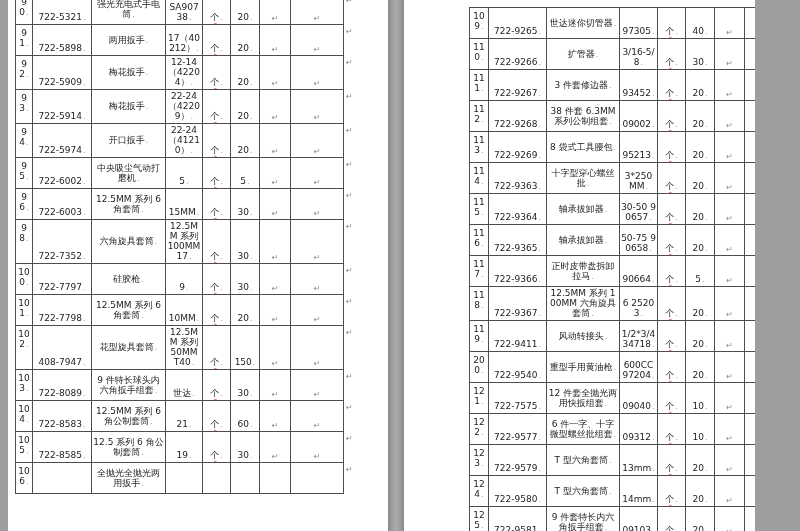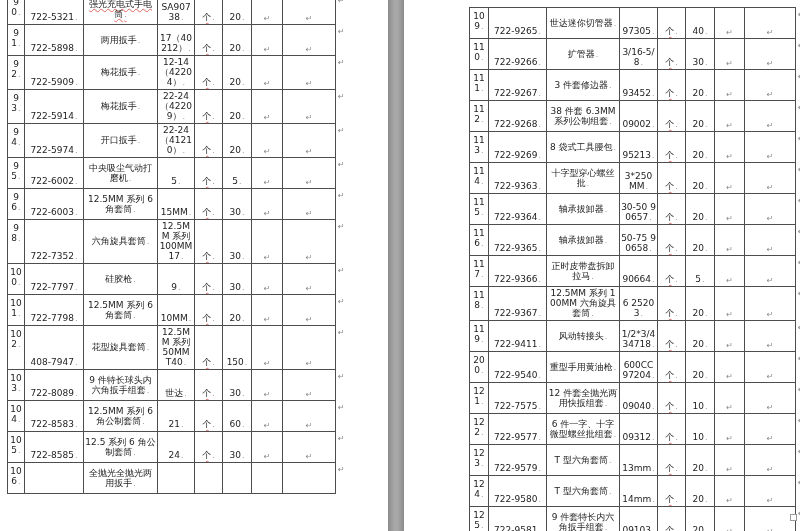--- a/index.html
+++ b/index.html
@@ -3,22 +3,22 @@
 <meta charset="utf-8">
 <style>
   html,body{margin:0;padding:0;}
   body{
     width:800px;height:531px;position:relative;overflow:hidden;
     background:#9e9e9e;
     font-family:"DejaVu Sans","Liberation Sans",sans-serif;
     -webkit-font-smoothing:antialiased;
   }
   .page{position:absolute;top:0;height:531px;background:#ffffff;overflow:hidden;}
-  .page-left{left:0;width:388px;}
-  .page-right{left:404px;width:396px;}
+  .page-left{left:8px;width:388px;}
+  .page-right{left:404px;width:351px;}
   .page-gap{position:absolute;top:0;left:388px;width:16px;height:531px;
     background:linear-gradient(90deg,#8a8a8a,#a8a8a8 40%,#a8a8a8 60%,#8a8a8a);}
   table.doc-table{
     position:absolute;border-collapse:collapse;table-layout:fixed;
     font-size:9px;line-height:10px;color:#1c1c1c;
   }
   #table-left{left:7px;top:-7px;width:335px;}
   #table-right{left:65px;top:7px;width:331px;}
   .doc-table td{
     border:1px solid #4d4d4d;
@@ -35,21 +35,21 @@
     text-decoration:underline;text-decoration-style:wavy;
     text-decoration-color:#e06666;text-decoration-thickness:1px;
     text-underline-offset:2px;
   }
   .mark-green{
     text-decoration-style:wavy;
     text-decoration-color:#44a05c;text-decoration-thickness:1px;
     text-underline-offset:1px;
   }
   .mark-red{
-    text-decoration:underline;text-decoration-style:wavy;
+    text-decoration-style:wavy;
     text-decoration-color:#e06666;text-decoration-thickness:1px;
     text-underline-offset:1px;
   }
   .resize-handle{
     position:absolute;left:386px;top:514px;width:5px;height:5px;
     border:1px solid #9a9a9a;background:#fff;
   }
   
   col.w-num{width:17px;} col.w-code{width:59px;} col.w-desc{width:74px;}
   col.w-model{width:37px;} col.w-unit{width:28px;} col.w-qty{width:29px;}
@@ -216,21 +216,21 @@
     <td class="c-unit"><span class="t unit">个</span></td>
     <td class="c-qty"><span class="t">60</span></td>
     <td class="c-empty"><span class="mark">↵</span></td>
     <td class="c-empty"><span class="mark">↵</span></td>
     <td class="c-end"><span class="mark">↵</span></td>
   </tr>
         <tr>
     <td class="c-num"><span class="t">105</span></td>
     <td class="c-code"><span class="t">722-8585</span></td>
     <td class="c-desc"><span class="t">12.5 系列 6 角公制套筒</span></td>
-    <td class="c-model"><span class="t">24</span></td>
+    <td class="c-model"><span class="t">19</span></td>
     <td class="c-unit"><span class="t unit">个</span></td>
     <td class="c-qty"><span class="t">30</span></td>
     <td class="c-empty"><span class="mark">↵</span></td>
     <td class="c-empty"><span class="mark">↵</span></td>
     <td class="c-end"><span class="mark">↵</span></td>
   </tr>
         <tr>
     <td class="c-num"><span class="t">106</span></td>
     <td class="c-code"></td>
     <td class="c-desc"><span class="t mark-green">全抛光全抛光两用扳手</span></td>

